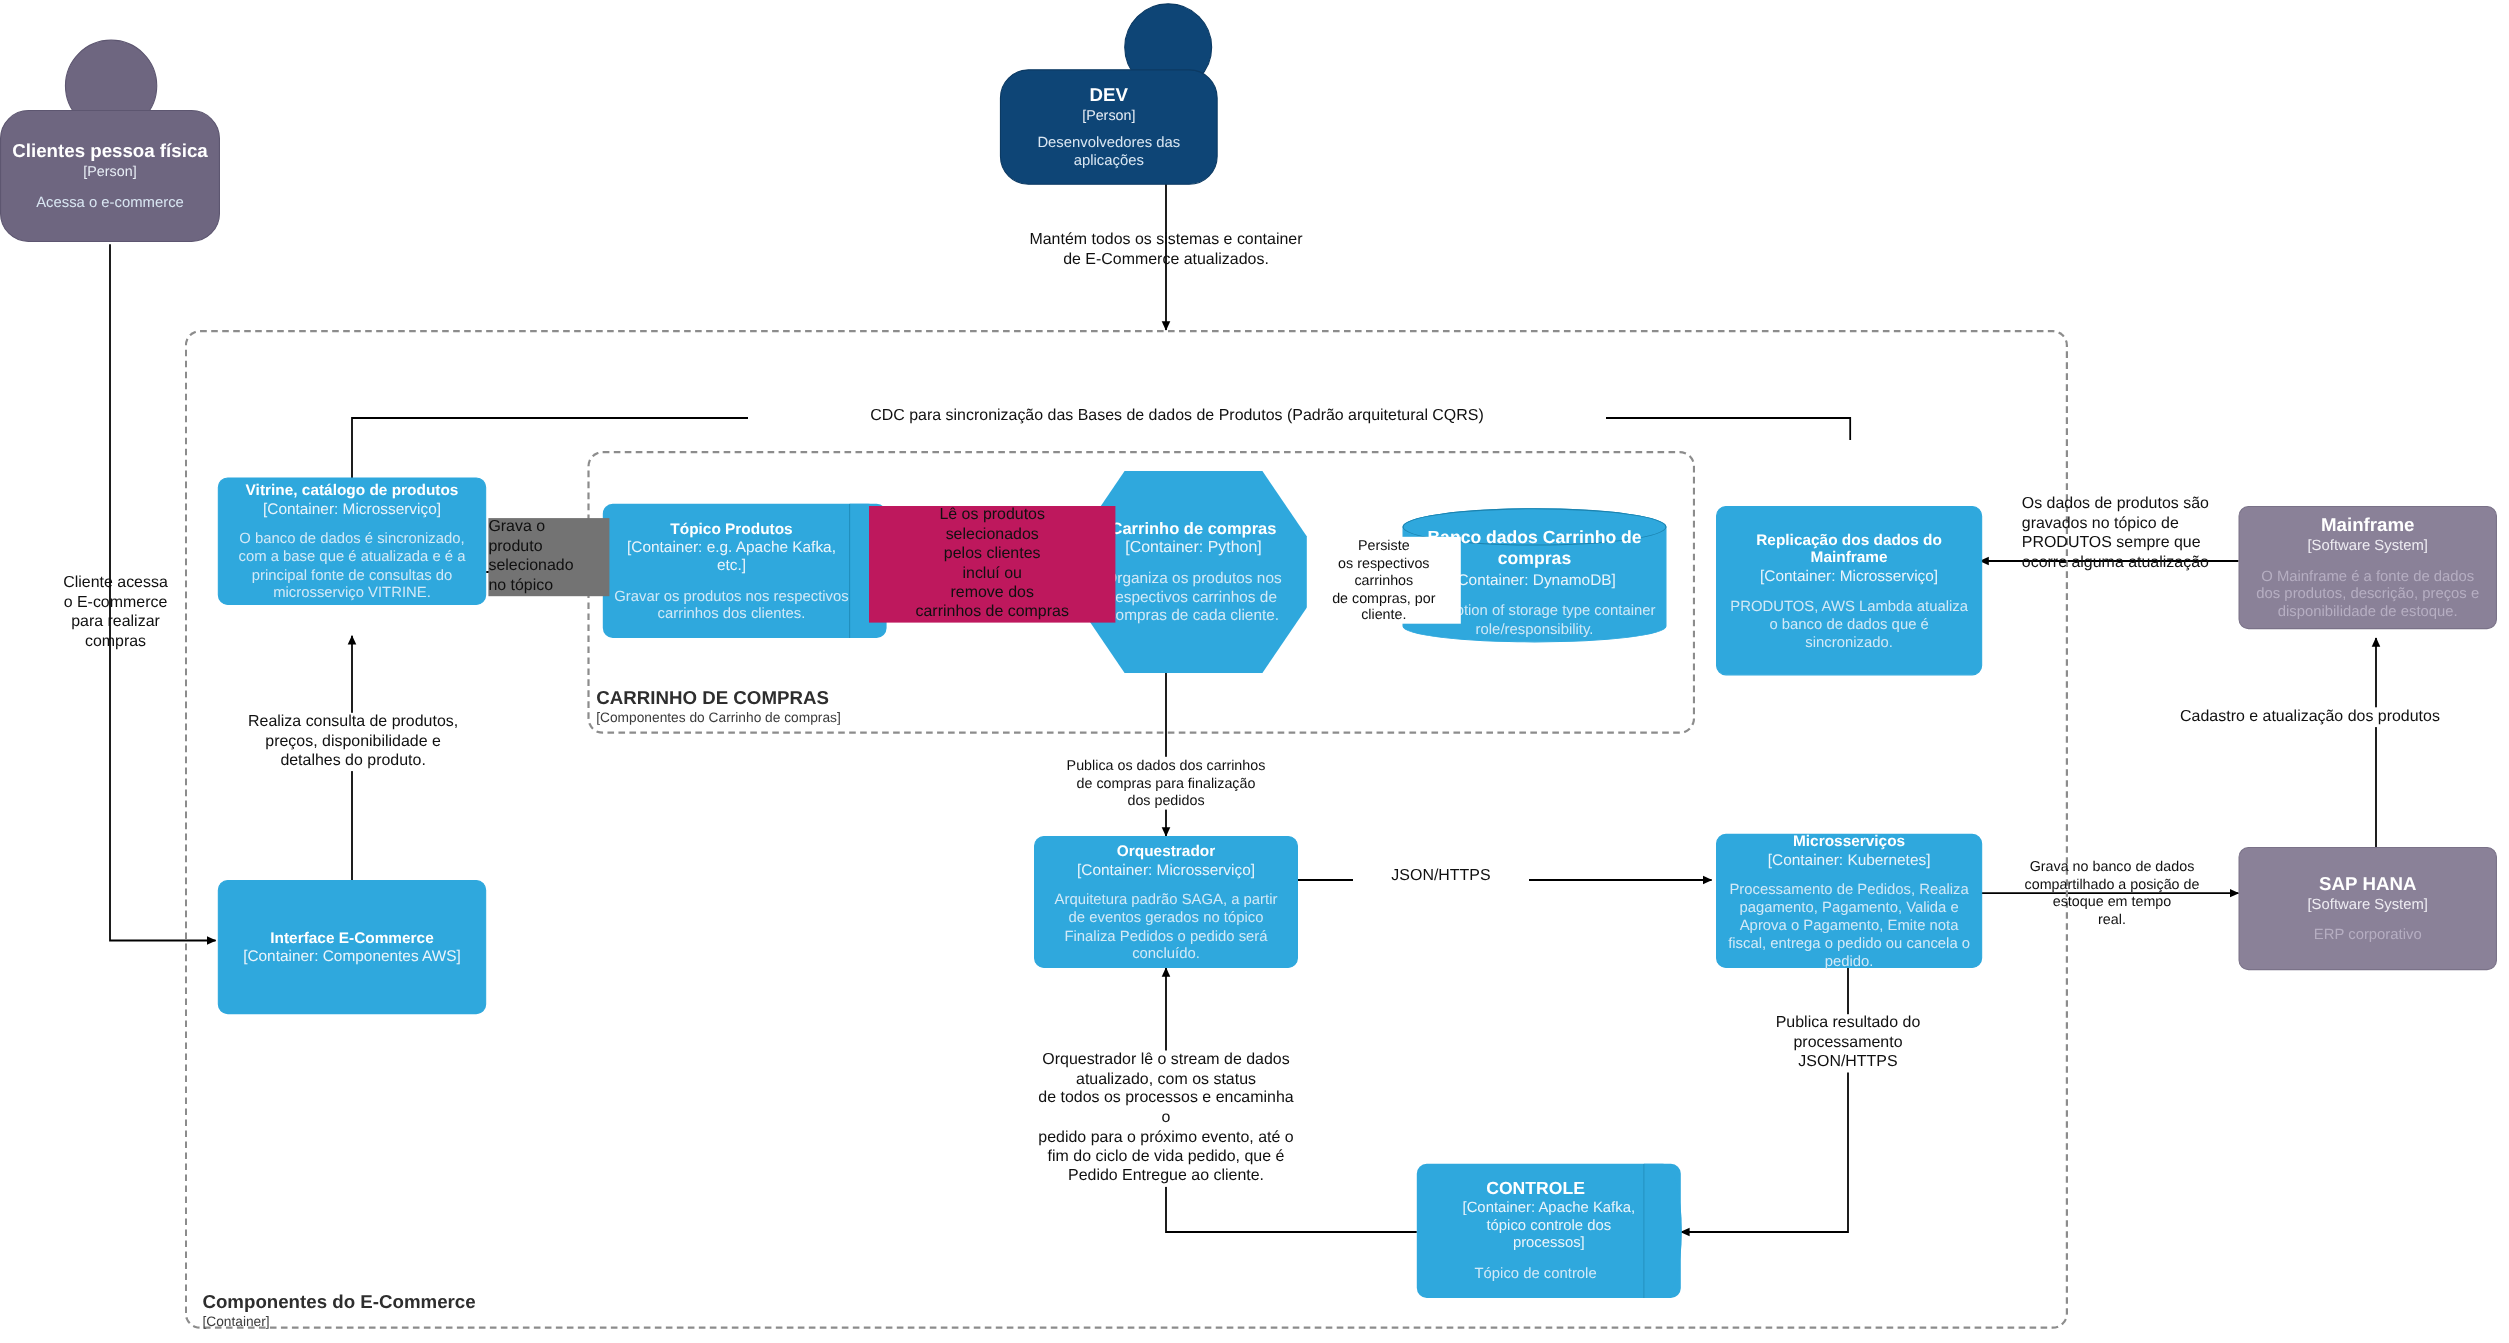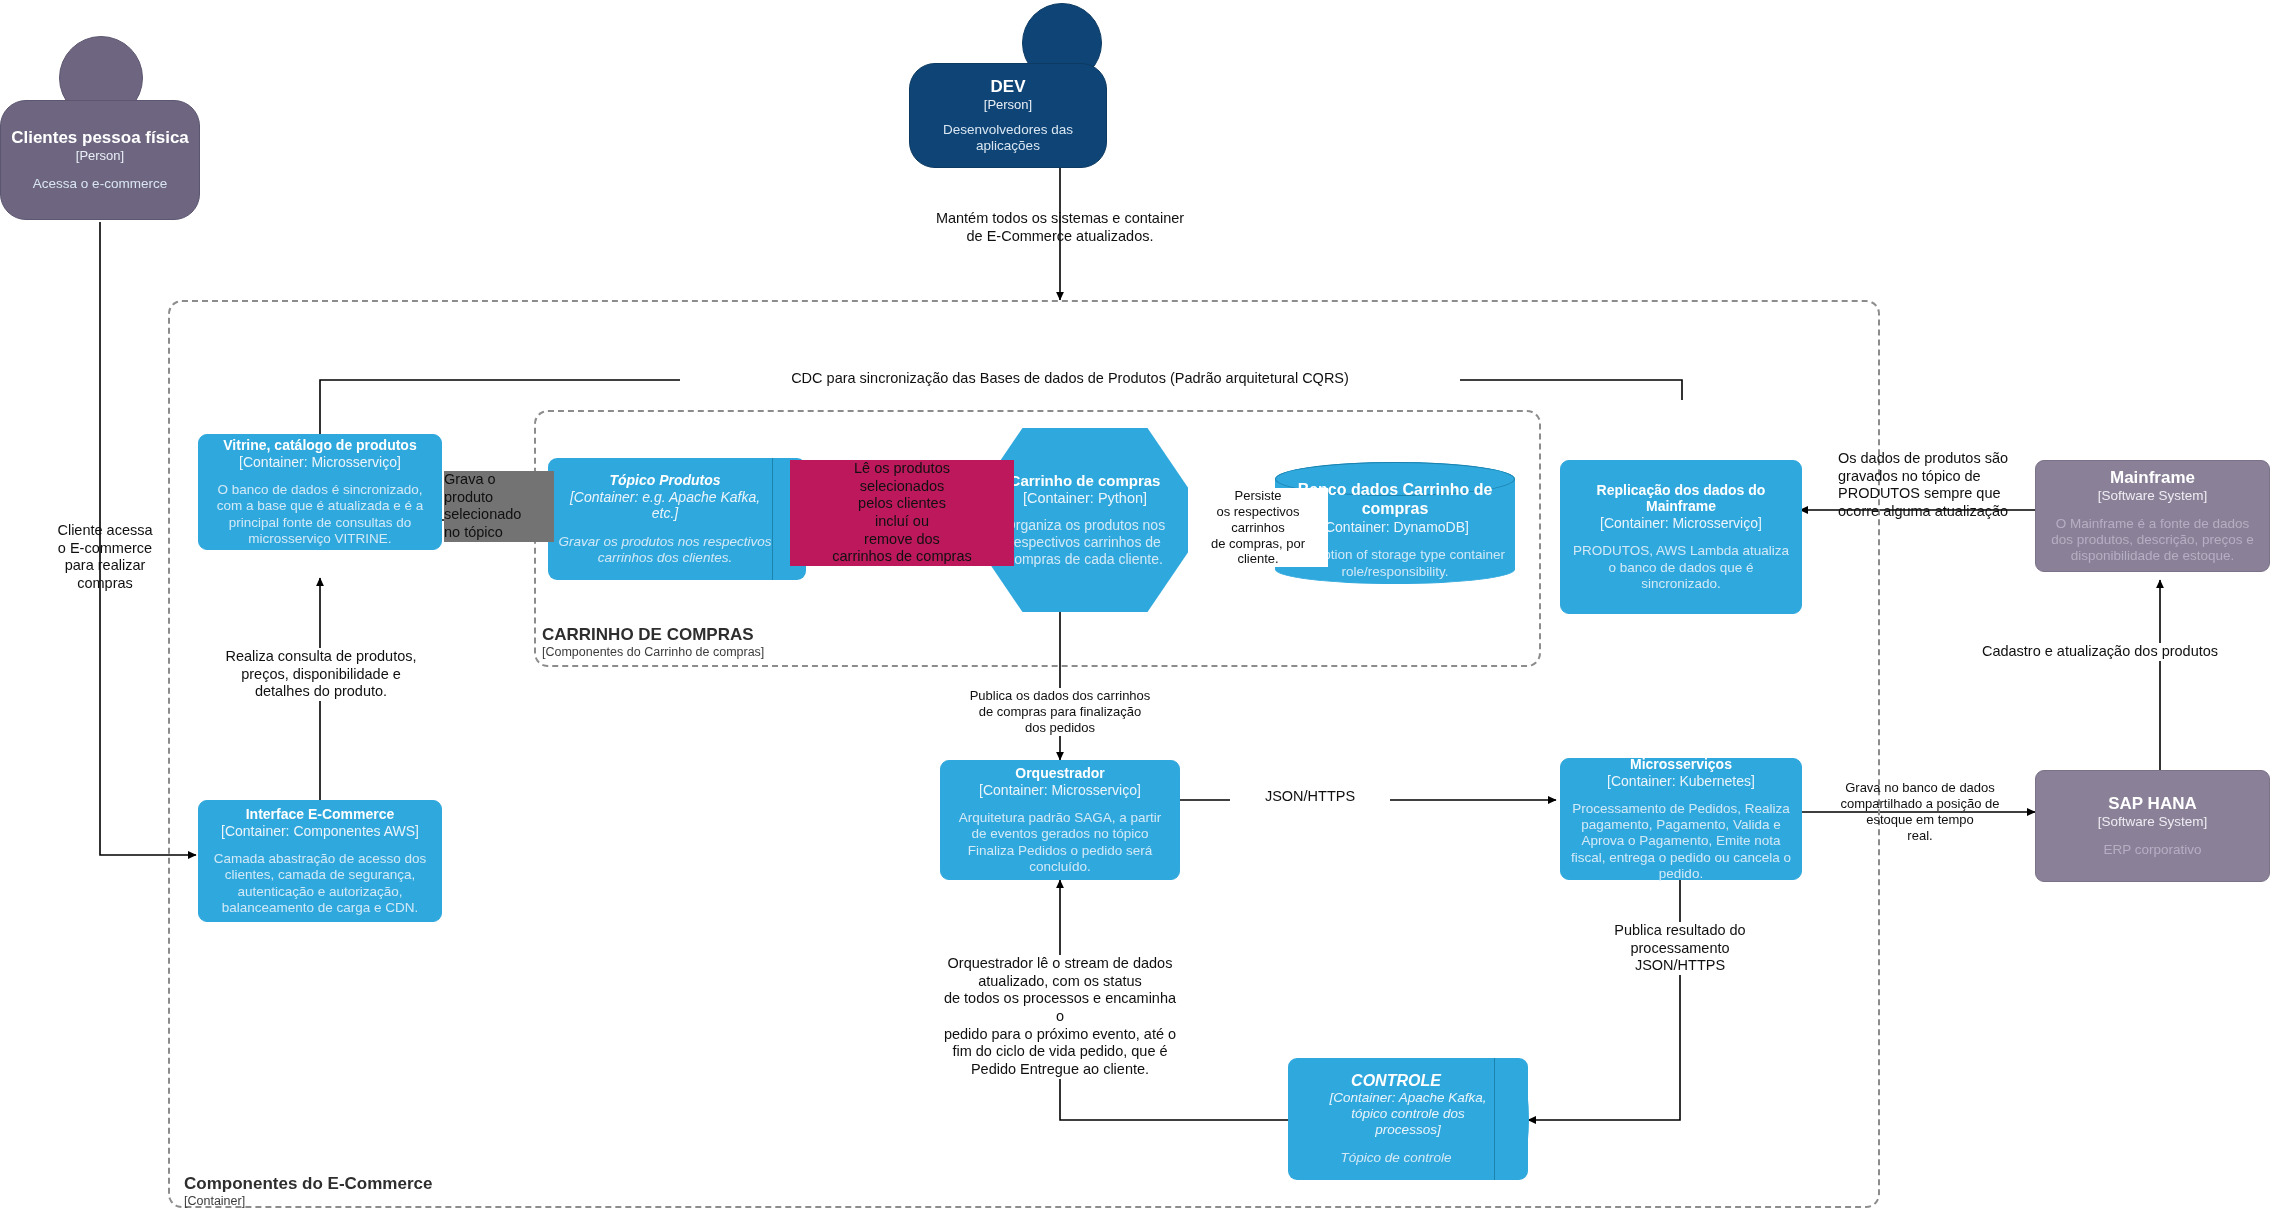--- a/index.html
+++ b/index.html
@@ -118,21 +118,20 @@
     left: 0; top: 0;
     width: 100%; height: 100%;
     display: flex;
     flex-direction: column;
     align-items: center;
     justify-content: center;
     text-align: center;
     color: #fff;
     padding: 4px 34px 4px 10px;
     box-sizing: border-box;
-    font-style: italic;
   }
   .cyl .ttl { font-weight: bold; font-size: 14px; line-height: 1.18; }
   .cyl .tech { font-size: 14px; line-height: 1.18; color: #eaf4fb; }
   .cyl .desc { font-size: 13.5px; line-height: 1.2; margin-top: 12px; color: #d2e9f7; }
 
   
   .vcyl { position: absolute; }
   .vcyl .vcyl-body {
     position: absolute;
     left: 0; top: 0; width: 100%; height: 100%;
@@ -271,21 +270,20 @@
 
   <div class="node c-container" style="left:198px; top:434px; width:244px; height:116px;">
     <div class="ttl">Vitrine, catálogo de produtos</div>
     <div class="tech">[Container: Microsserviço]</div>
     <div class="desc">O banco de dados é sincronizado, com a base que é atualizada e é a principal fonte de consultas do microsserviço VITRINE.</div>
   </div>
 
   <div class="node c-container" style="left:198px; top:800px; width:244px; height:122px;">
     <div class="ttl">Interface E-Commerce</div>
     <div class="tech">[Container: Componentes AWS]</div>
-    <div class="desc">Camada abastração de acesso dos clientes, camada de segurança, autenticação e autorização, balanceamento de carga e CDN.</div>
   </div>
 
   <div class="cyl" style="left:548px; top:458px; width:258px; height:122px;">
     <div class="cyl-body"></div>
     <div class="cyl-cap-r"></div>
     <div class="cyl-content">
       <div class="ttl">Tópico Produtos</div>
       <div class="tech">[Container: e.g. Apache Kafka, etc.]</div>
       <div class="desc">Gravar os produtos nos respectivos carrinhos dos clientes.</div>
     </div>

